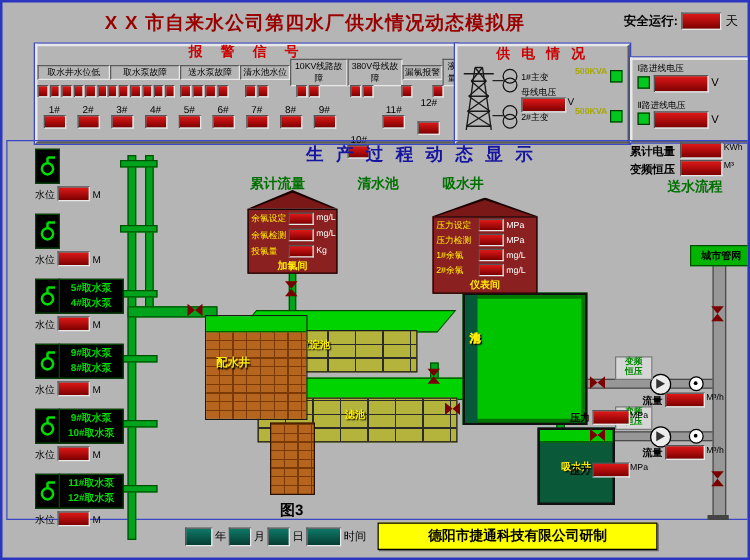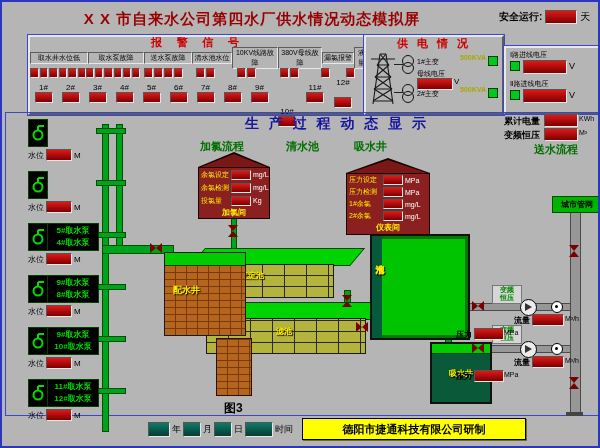--- a/index.html
+++ b/index.html
@@ -204,21 +204,21 @@
   <span class="abs" style="left:502px;top:113px;font-size:9px;font-weight:bold;color:#000;">累计电量</span>
   <span class="abs led" style="left:542px;top:112px;width:32px;height:11px;"></span>
   <span class="abs" style="left:577px;top:113px;font-size:7px;color:#000;">KWh</span>
   <span class="abs" style="left:502px;top:127px;font-size:9px;font-weight:bold;color:#000;">变频恒压</span>
   <span class="abs led" style="left:542px;top:126px;width:32px;height:11px;"></span>
   <span class="abs" style="left:577px;top:127px;font-size:7px;color:#000;">M³</span>
 
   <div class="abs" style="left:3px;top:110px;width:592px;height:302px;border:1px solid #3a48c8;"></div>
 
   <div class="abs" style="left:185px;top:113px;width:300px;text-align:center;font-size:14px;font-weight:bold;color:#1515a0;letter-spacing:3px;">生 产 过 程 动 态 显 示</div>
-  <span class="abs greent" style="left:198px;top:137px;font-size:11px;">加氯流程</span>
+  <span class="abs greent" style="left:198px;top:137px;font-size:11px;">累计流量</span>
   <span class="abs greent" style="left:284px;top:137px;font-size:11px;">清水池</span>
   <span class="abs greent" style="left:352px;top:137px;font-size:11px;">吸水井</span>
   <span class="abs greent" style="left:532px;top:140px;font-size:11px;">送水流程</span>
 
   <div class="abs pipe-g" style="left:100px;top:122px;width:5px;height:306px;"></div>
   <div class="abs pipe-g" style="left:114px;top:122px;width:5px;height:126px;"></div>
   <div class="abs pipe-g" style="left:94px;top:126px;width:28px;height:4px;"></div>
   <div class="abs pipe-g" style="left:94px;top:178px;width:28px;height:4px;"></div>
   <div class="abs pipe-g" style="left:94px;top:230px;width:28px;height:4px;"></div>
   <div class="abs pipe-g" style="left:94px;top:282px;width:28px;height:4px;"></div>

